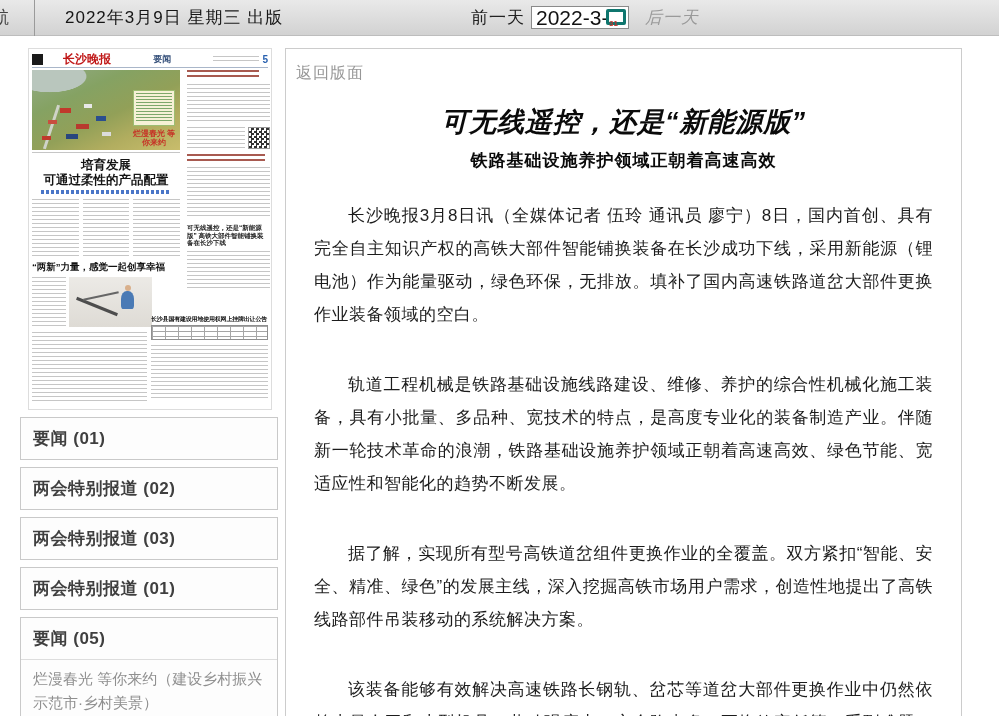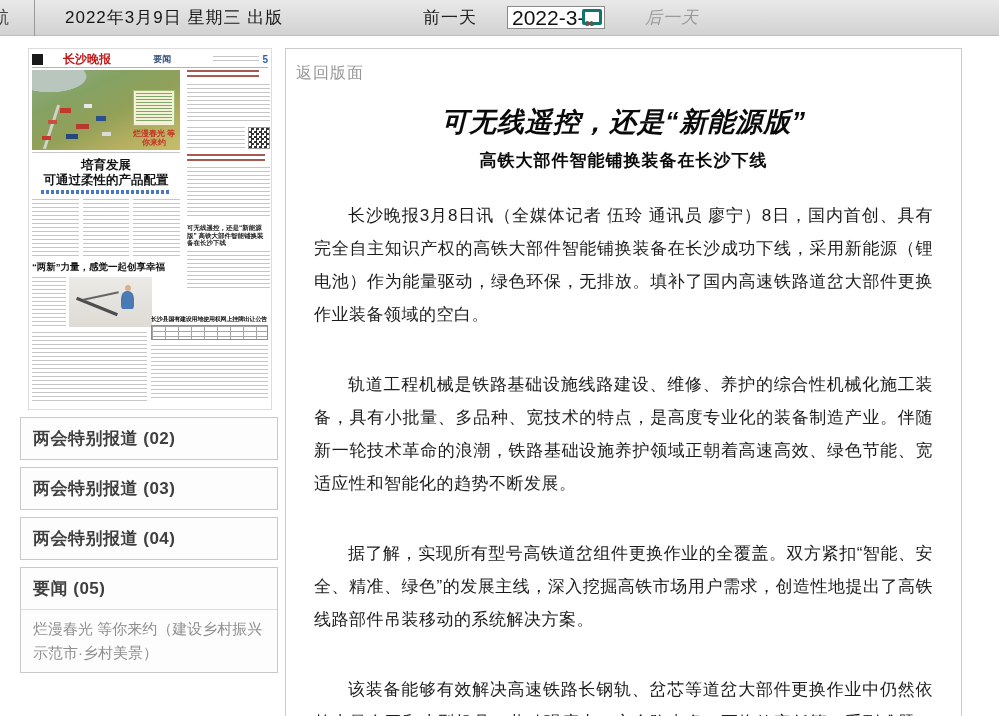--- a/index.html
+++ b/index.html
@@ -14,21 +14,21 @@
     background:linear-gradient(#e9e9e9,#d2d2d2);
     border-bottom:1px solid #bdbdbd;
     display:flex;align-items:center;box-sizing:border-box;
   }
   .nav-partial{
     width:34px;height:36px;line-height:36px;border-right:1px solid #9a9a9a;
     color:#444;font-size:17px;overflow:hidden;white-space:nowrap;
     text-indent:-8px;cursor:pointer;
   }
   .pubdate{margin-left:30px;font-size:17px;color:#151515;letter-spacing:1px;}
-  .daynav{margin-left:auto;display:flex;align-items:flex-end;gap:24px;}
+  .daynav{margin-left:auto;display:flex;align-items:flex-end;}
   .prevday{font-size:17px;color:#222;cursor:pointer;letter-spacing:1px;}
   .datebox{
     position:relative;margin-left:6px;width:96px;height:21px;
     border:1px solid #8a8a8a;background:#fff;
     display:flex;align-items:center;
   }
   .dateinput{
     border:none;outline:none;background:transparent;width:70px;
     font-size:21px;color:#111;padding:0 0 0 4px;
     font-family:"Liberation Sans","DejaVu Sans",sans-serif;
@@ -236,35 +236,36 @@
       <div class="t-right-art">可无线遥控，还是“新能源版” 高铁大部件智能铺换装备在长沙下线</div>
       <div class="blk tl" style="height:40px;"></div>
     </div>
 
     <div class="t-notice-head">长沙县国有建设用地使用权网上挂牌出让公告</div>
     <div class="t-table"></div>
     <div class="t-fill-br tl"></div>
     <div class="t-fill-bl tl"></div>
   </div>
 
+  <div class="side-box">要闻 (01)</div>
   <div class="side-box">两会特别报道 (02)</div>
   <div class="side-box">两会特别报道 (03)</div>
-  <div class="side-box">两会特别报道 (04)</div>
+  <div class="side-box">两会特别报道 (01)</div>
 
   <div class="side-group">
     <div class="side-head">要闻 (05)</div>
     <div class="side-link">烂漫春光 等你来约（建设乡村振兴示范市·乡村美景）</div>
 
   </div>
 </div>
 
 <div class="mainpanel">
   <span class="backlink">返回版面</span>
   <div class="art-title">可无线遥控，还是“新能源版”</div>
-  <div class="art-subtitle">高铁大部件智能铺换装备在长沙下线</div>
+  <div class="art-subtitle">铁路基础设施养护领域正朝着高速高效</div>
   <div class="art-body">
     <p>长沙晚报3月8日讯（全媒体记者 伍玲 通讯员 廖宁）8日，国内首创、具有完全自主知识产权的高铁大部件智能铺换装备在长沙成功下线，采用新能源（锂电池）作为能量驱动，绿色环保，无排放。填补了国内高速铁路道岔大部件更换作业装备领域的空白。</p>
     <p>轨道工程机械是铁路基础设施线路建设、维修、养护的综合性机械化施工装备，具有小批量、多品种、宽技术的特点，是高度专业化的装备制造产业。伴随新一轮技术革命的浪潮，铁路基础设施养护领域正朝着高速高效、绿色节能、宽适应性和智能化的趋势不断发展。</p>
     <p>据了解，实现所有型号高铁道岔组件更换作业的全覆盖。双方紧扣“智能、安全、精准、绿色”的发展主线，深入挖掘高铁市场用户需求，创造性地提出了高铁线路部件吊装移动的系统解决方案。</p>
     <p>该装备能够有效解决高速铁路长钢轨、岔芯等道岔大部件更换作业中仍然依赖大量人工和小型机具、劳动强度大、安全隐患多、更换效率低等一系列难题，实现高铁道岔大部件安全、智能、快速、精确铺换。同时，可通过柔性的产品配置，灵活调整门吊数量，实现所有型号高铁道岔组件更换作业的全覆盖。</p>
 
   </div>
 </div>
 
 </body></html>

